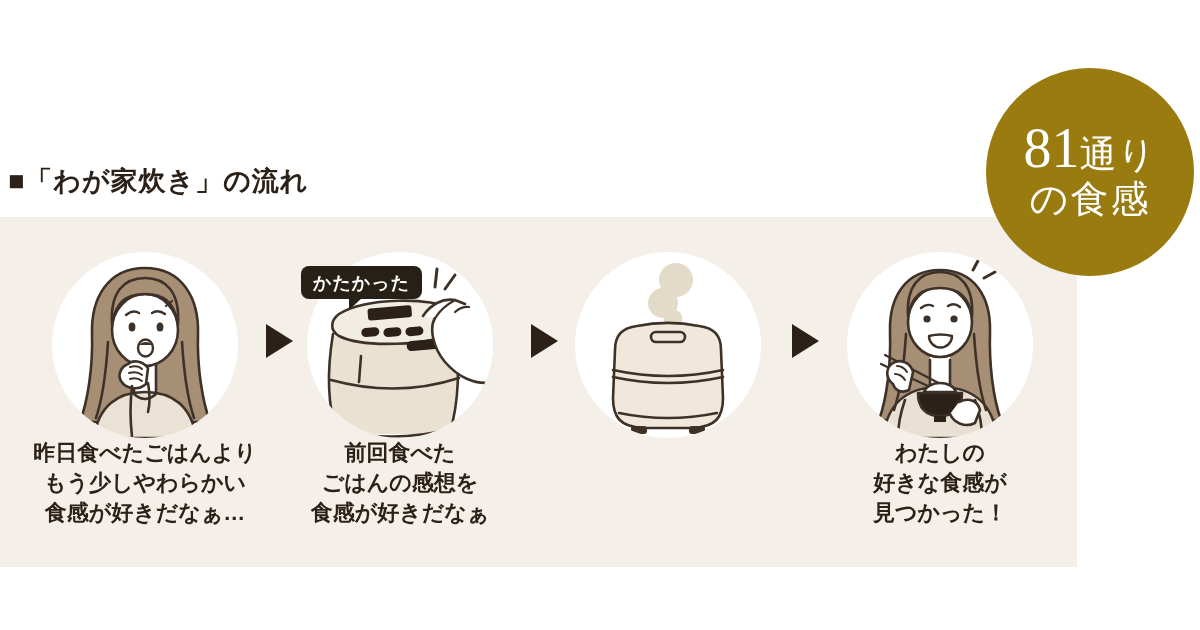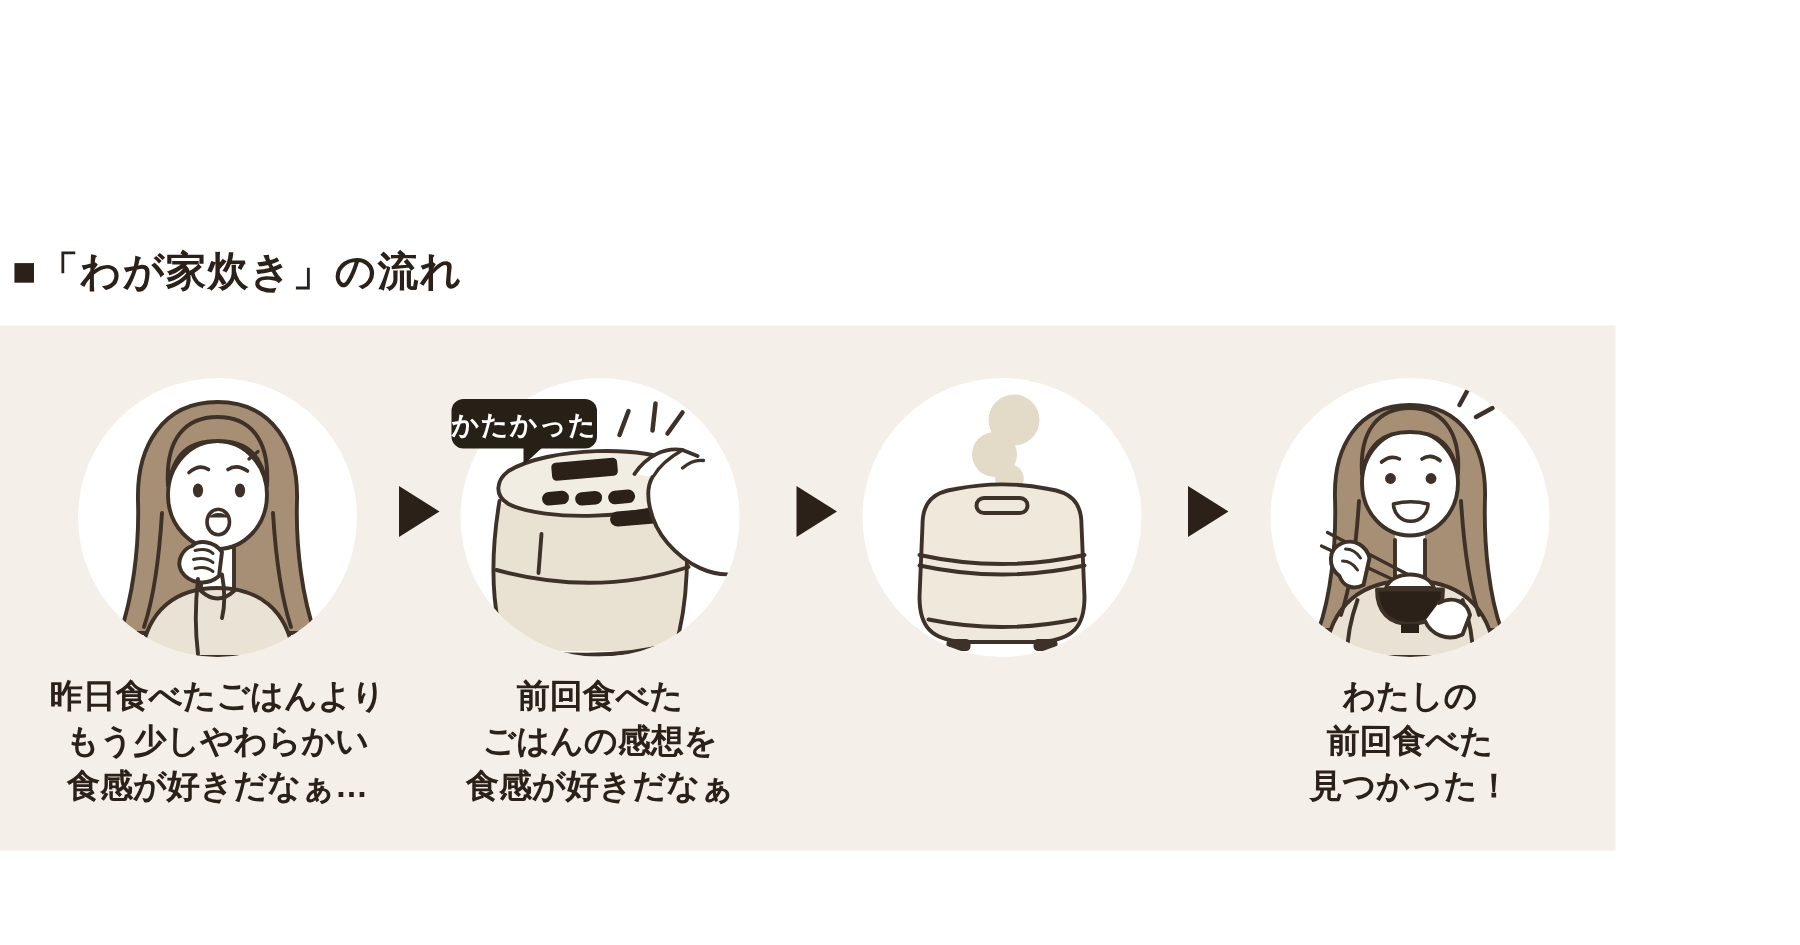--- a/index.html
+++ b/index.html
@@ -19,40 +19,47 @@
            font-family:"Liberation Serif","DejaVu Serif",serif; }
   .badge-line1 { display:flex; align-items:baseline; line-height:1; }
   .badge-num  { font-size:56px; }
   .badge-unit { font-size:37px; letter-spacing:1px; }
   .badge-line2 { font-size:38px; line-height:1.25; letter-spacing:2px; }
 
   .step { position:absolute; top:35px; width:250px; }
   .step-circle { width:186px; height:186px; border-radius:50%; background:#ffffff;
                  margin:0 auto; position:relative; overflow:hidden; }
   .step-circle svg { display:block; }
-  .caption { margin-top:11px; text-align:center; white-space:pre-line;
+  .caption { margin-top:0; text-align:center; white-space:pre-line;
              font-size:22px; line-height:30px; font-weight:700; color:#2b2118; }
 
   .arrow { position:absolute; top:107px; width:0; height:0;
            border-top:17px solid transparent; border-bottom:17px solid transparent;
            border-left:27px solid #2b2118; }
 
   .bubble { position:absolute; left:26px; top:14px; background:#262017; color:#fff;
-            font-size:18px; font-weight:700; line-height:1; padding:8px 0 7px;
+            font-size:18px; font-weight:700; line-height:1; padding:8px 12px 7px;
             border-radius:8px; z-index:3; letter-spacing:1px; }
   .bubble::after { content:""; position:absolute; left:48px; bottom:-11px; width:0; height:0;
             border-top:13px solid #262017; border-right:14px solid transparent; }
 </style>
 </head>
 <body>
 
 <div class="stage">
 
   <h1 class="title">■「わが家炊き」の流れ</h1>
 
+  <div class="badge">
+    <div class="badge-line1">
+      <span class="badge-num">81</span>
+      <span class="badge-unit">通り</span>
+    </div>
+    <div class="badge-line2">の食感</div>
+  </div>
 
   <div class="panel">
 
     <div class="step" style="left:20px">
       <div class="step-circle">
         <svg viewBox="0 0 186 186" width="186" height="186">
           <g stroke="#3e3128" stroke-width="2.6" stroke-linecap="round" stroke-linejoin="round">
             <path d="M93 16 C56 16 39 46 40 82 C41 114 36 148 28 170 L158 170 C150 148 145 114 146 82 C147 46 130 16 93 16 Z" fill="#a78f75"></path>
             <path d="M82 106 L82 144 L104 144 L104 106 Z" fill="#ffffff" stroke="none"></path>
             <path d="M82 112 L82 142 M104 112 L104 142" fill="none"></path>
@@ -161,18 +168,18 @@
             <path d="M46 132 C38 126 38 114 48 110 C56 107 64 112 66 120 L62 138 C54 142 48 138 46 132 Z" fill="#ffffff"></path>
             <path d="M50 114 q6 0 10 6 M48 122 q6 0 10 6" fill="none" stroke-width="2"></path>
             <path d="M77 140 C81 128 105 128 109 140 Z" fill="#ffffff"></path>
             <path d="M71 141 L115 141 C115 156 107 164 93 164 C79 164 71 156 71 141 Z" fill="#2b2118"></path>
             <path d="M87 164 L87 170 L99 170 L99 164 Z" fill="#2b2118" stroke="none"></path>
             <path d="M112 150 C122 145 131 149 133 158 L128 171 C118 176 107 171 103 162" fill="#ffffff"></path>
           </g>
         </svg>
       </div>
       <p class="caption">わたしの
-前回食べた
+好きな食感が
 見つかった！</p>
     </div>
 
   </div>
 </div>
 
 </body></html>

